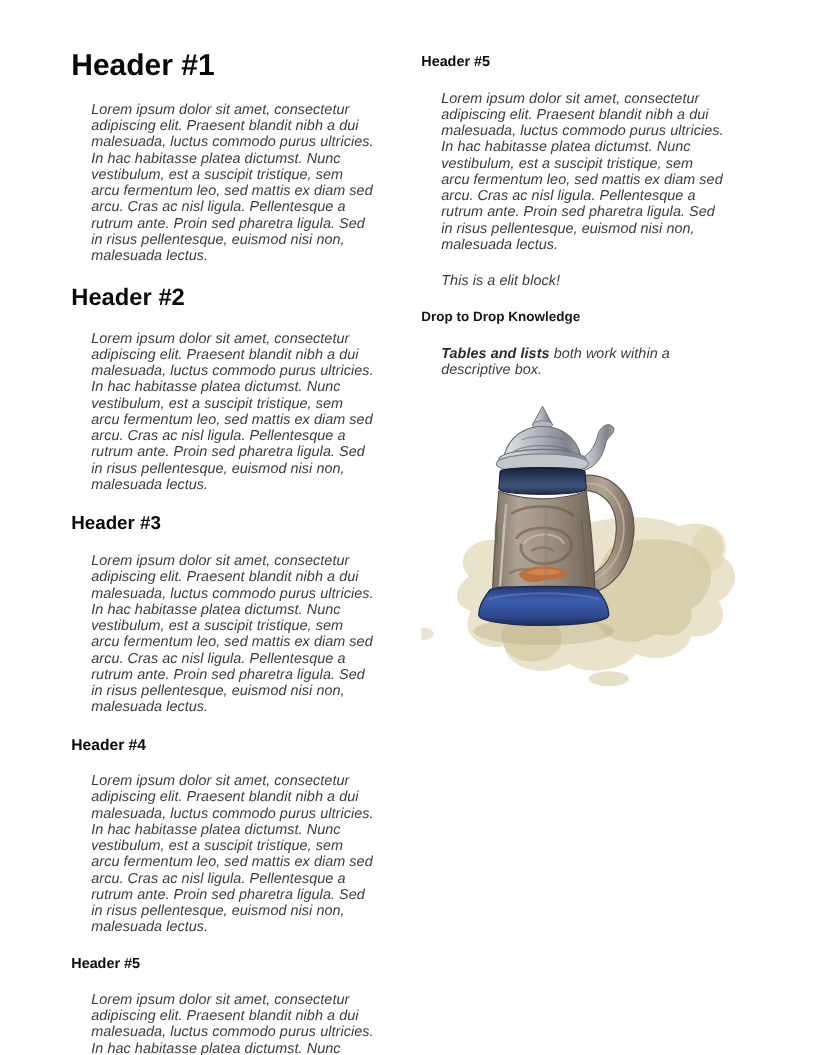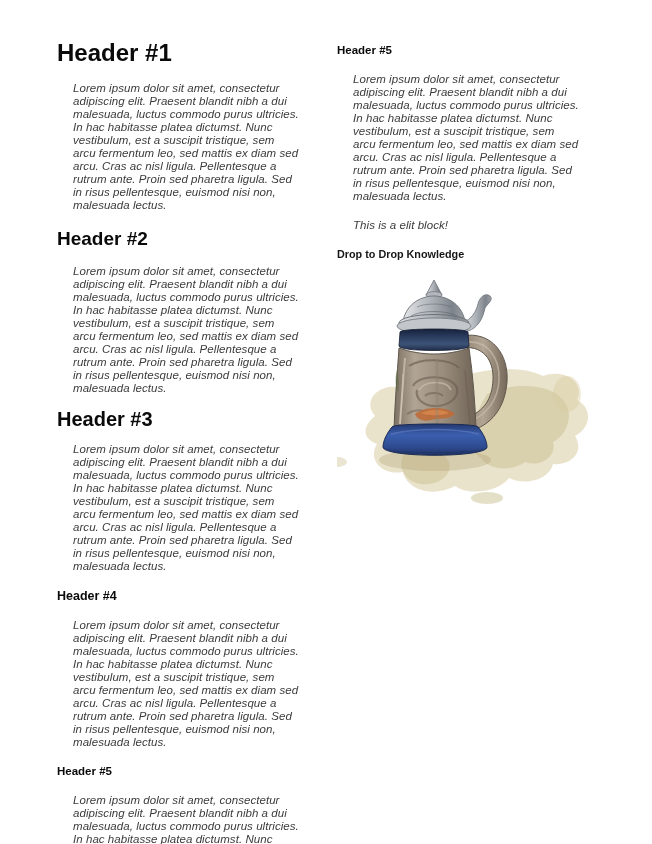--- a/index.html
+++ b/index.html
@@ -16,21 +16,21 @@
   .cols{display:flex;gap:22px;align-items:flex-start;}
   .col{width:258px;flex:0 0 258px;}
   p.body{
     font-size:11.5px;line-height:13px;margin:16px;color:#3b3b3b;
     letter-spacing:0.05px;
     font-style:italic;
   }
   h1,h2,h3,h4,h5{color:#0a0a0a;font-weight:700;font-family:"Liberation Sans",sans-serif;}
   h1{font-size:24px;line-height:26px;margin:0 0 5px 0;}
   h2{font-size:19px;line-height:21px;margin:5px 0 2px 0;}
-  h3{font-size:20px;line-height:16px;margin:5px 0 1px 0;}
+  h3{font-size:15px;line-height:16px;margin:5px 0 1px 0;}
   h4{font-size:12.5px;line-height:14px;margin:0 0 1px 0;}
   h5{font-size:11.5px;line-height:13px;margin:4px 0 1px 0;}
   .minihead{
     font-size:10.8px;line-height:12.5px;font-weight:700;color:#161616;margin:2px 0 0 0;
   }
   .bold-lead{font-weight:700;color:#2b2b2b;}
   .figure{margin-top:13px;width:258px;height:240px;}
   .figure svg{display:block;}
 </style>
 </head>
@@ -57,20 +57,21 @@
     </div>
 
     <div class="col">
       <h5>Header #5</h5>
       <p class="body">Lorem ipsum dolor sit amet, consectetur adipiscing elit. Praesent blandit nibh a dui malesuada, luctus commodo purus ultricies. In hac habitasse platea dictumst. Nunc vestibulum, est a suscipit tristique, sem arcu fermentum leo, sed mattis ex diam sed arcu. Cras ac nisl ligula. Pellentesque a rutrum ante. Proin sed pharetra ligula. Sed in risus pellentesque, euismod nisi non, malesuada lectus.</p>
 
       <p class="body">This is a elit block!</p>
 
       <div class="minihead">Drop to Drop Knowledge</div>
 
+      <p class="body"><span class="bold-lead">Tables and lists</span><span> both work within a descriptive box.</span></p>
 
       <div class="figure">
         <svg width="258" height="240" viewBox="0 0 258 240" xmlns="http://www.w3.org/2000/svg">
           <defs>
             <linearGradient id="pewter" x1="0" y1="0" x2="1" y2="0">
               <stop offset="0" stop-color="#e3e5e8"></stop>
               <stop offset="0.45" stop-color="#aeb3b9"></stop>
               <stop offset="0.8" stop-color="#7e848b"></stop>
               <stop offset="1" stop-color="#9a9fa5"></stop>
             </linearGradient>

